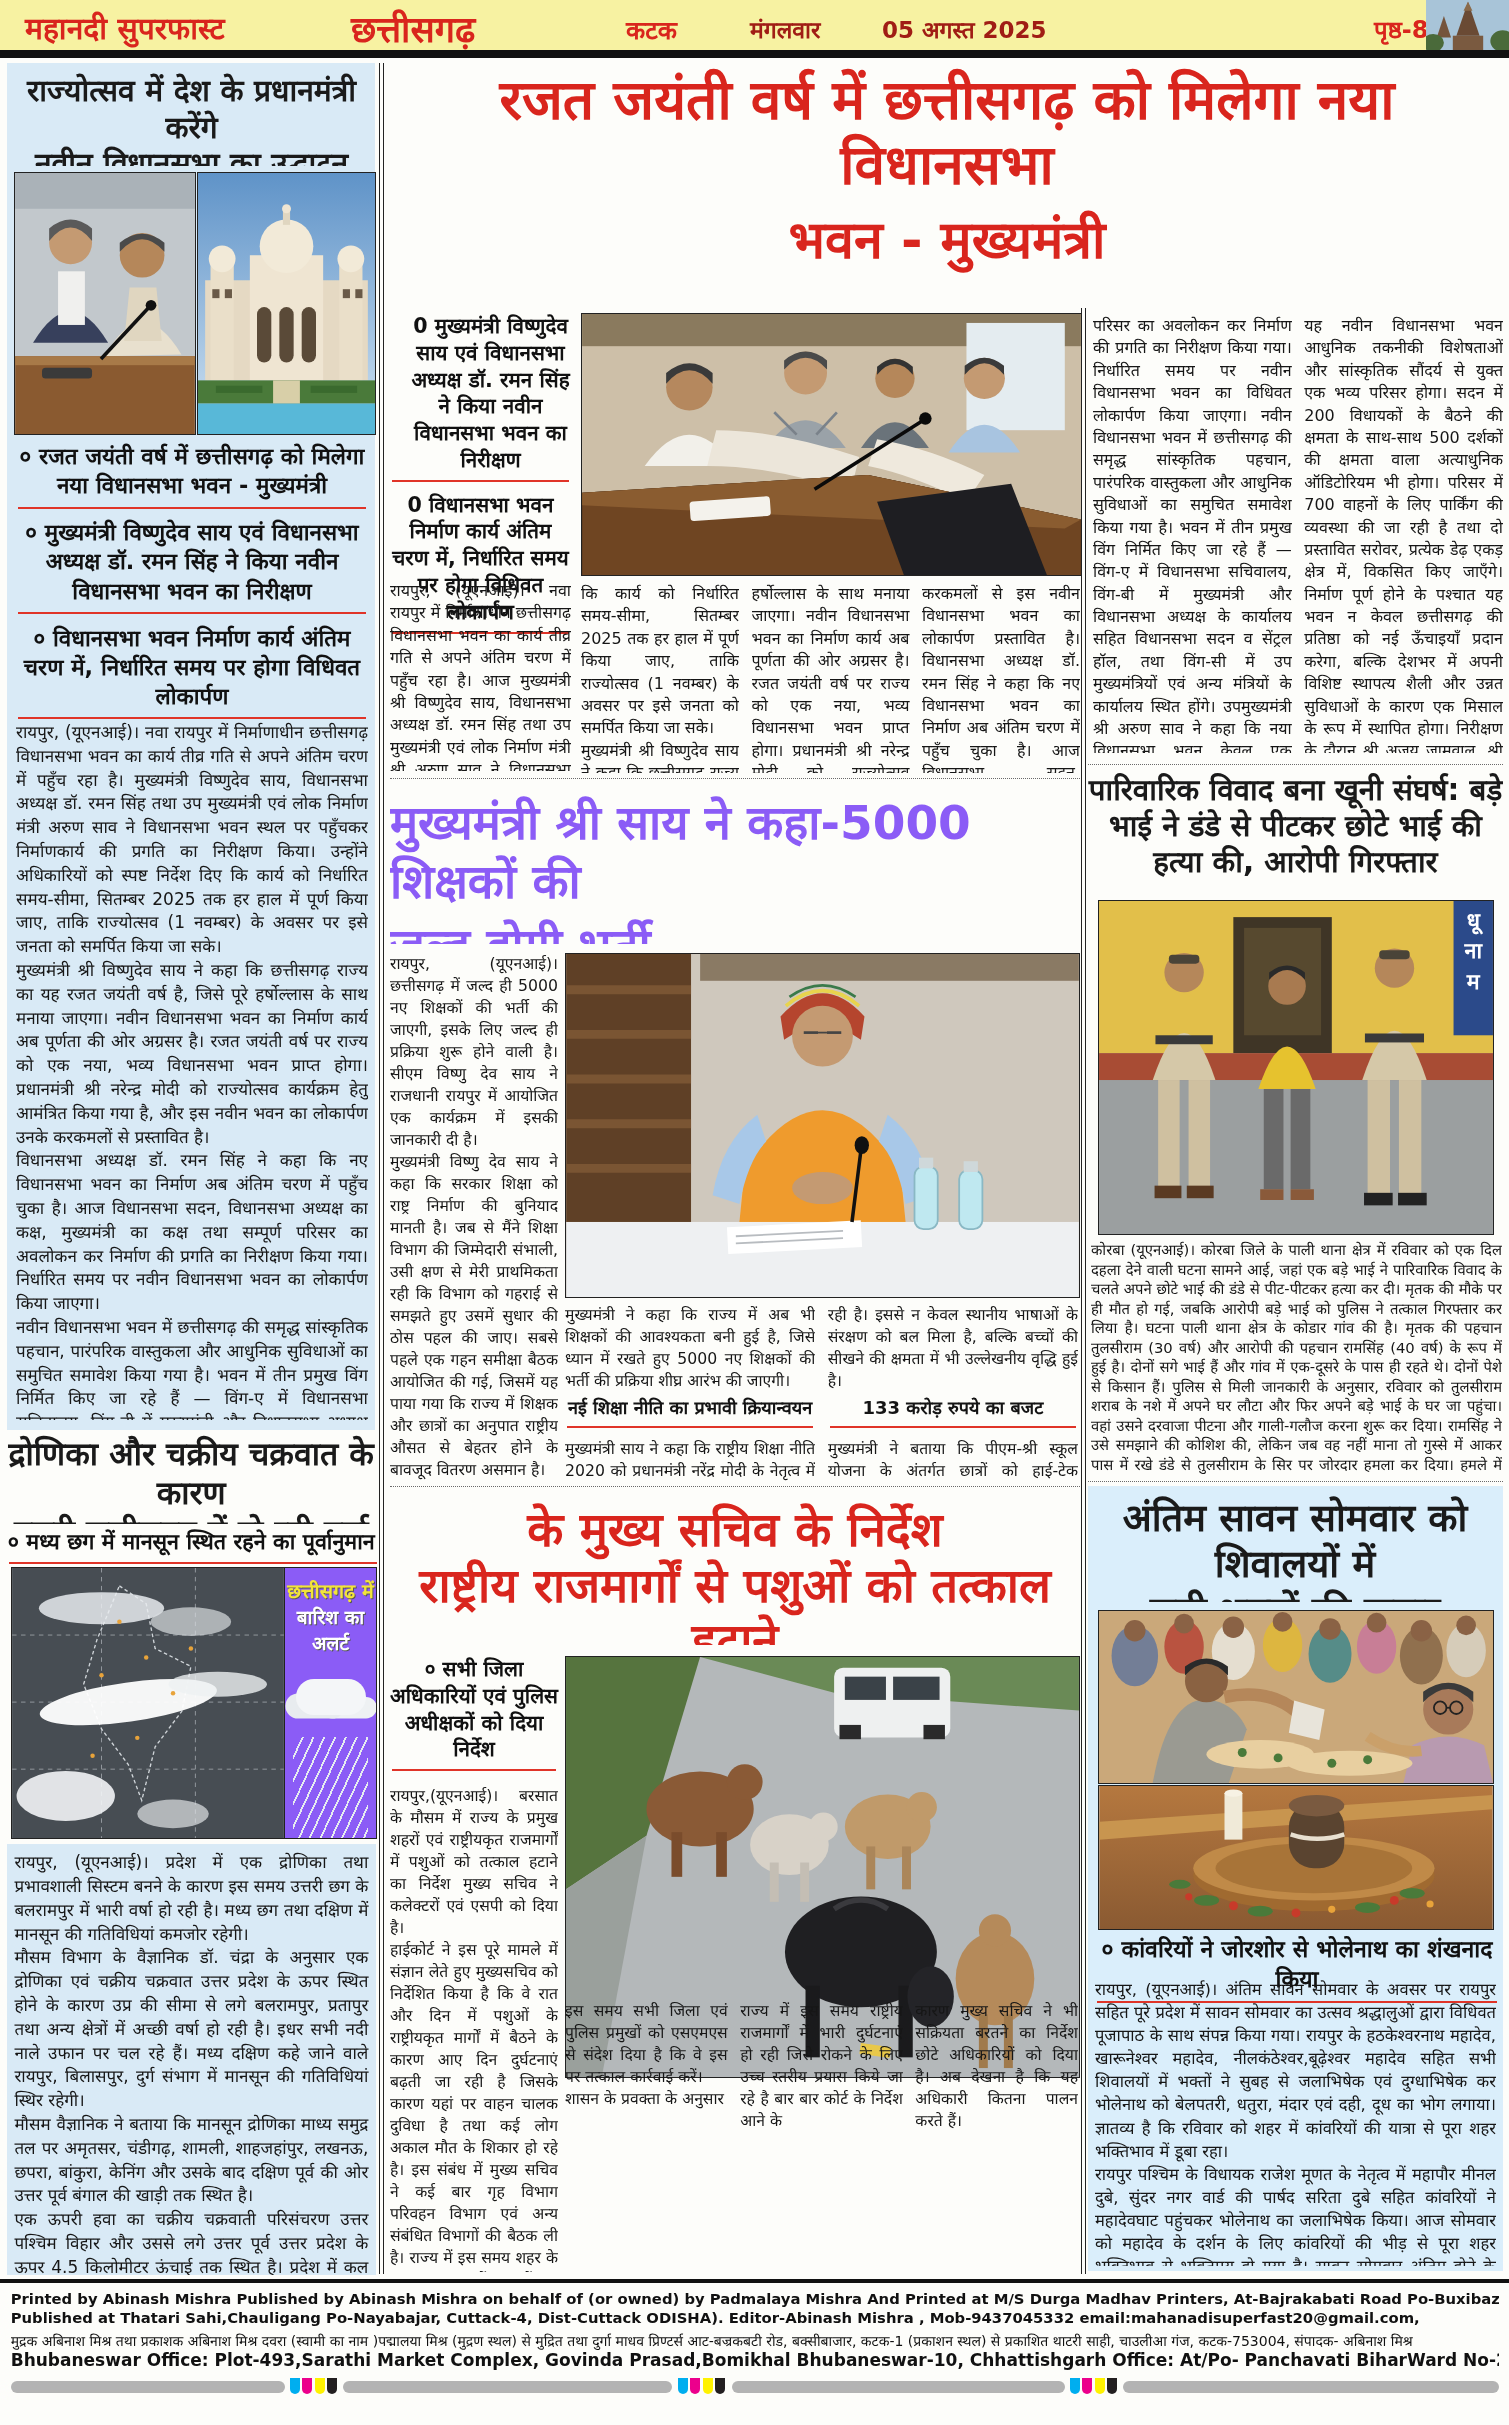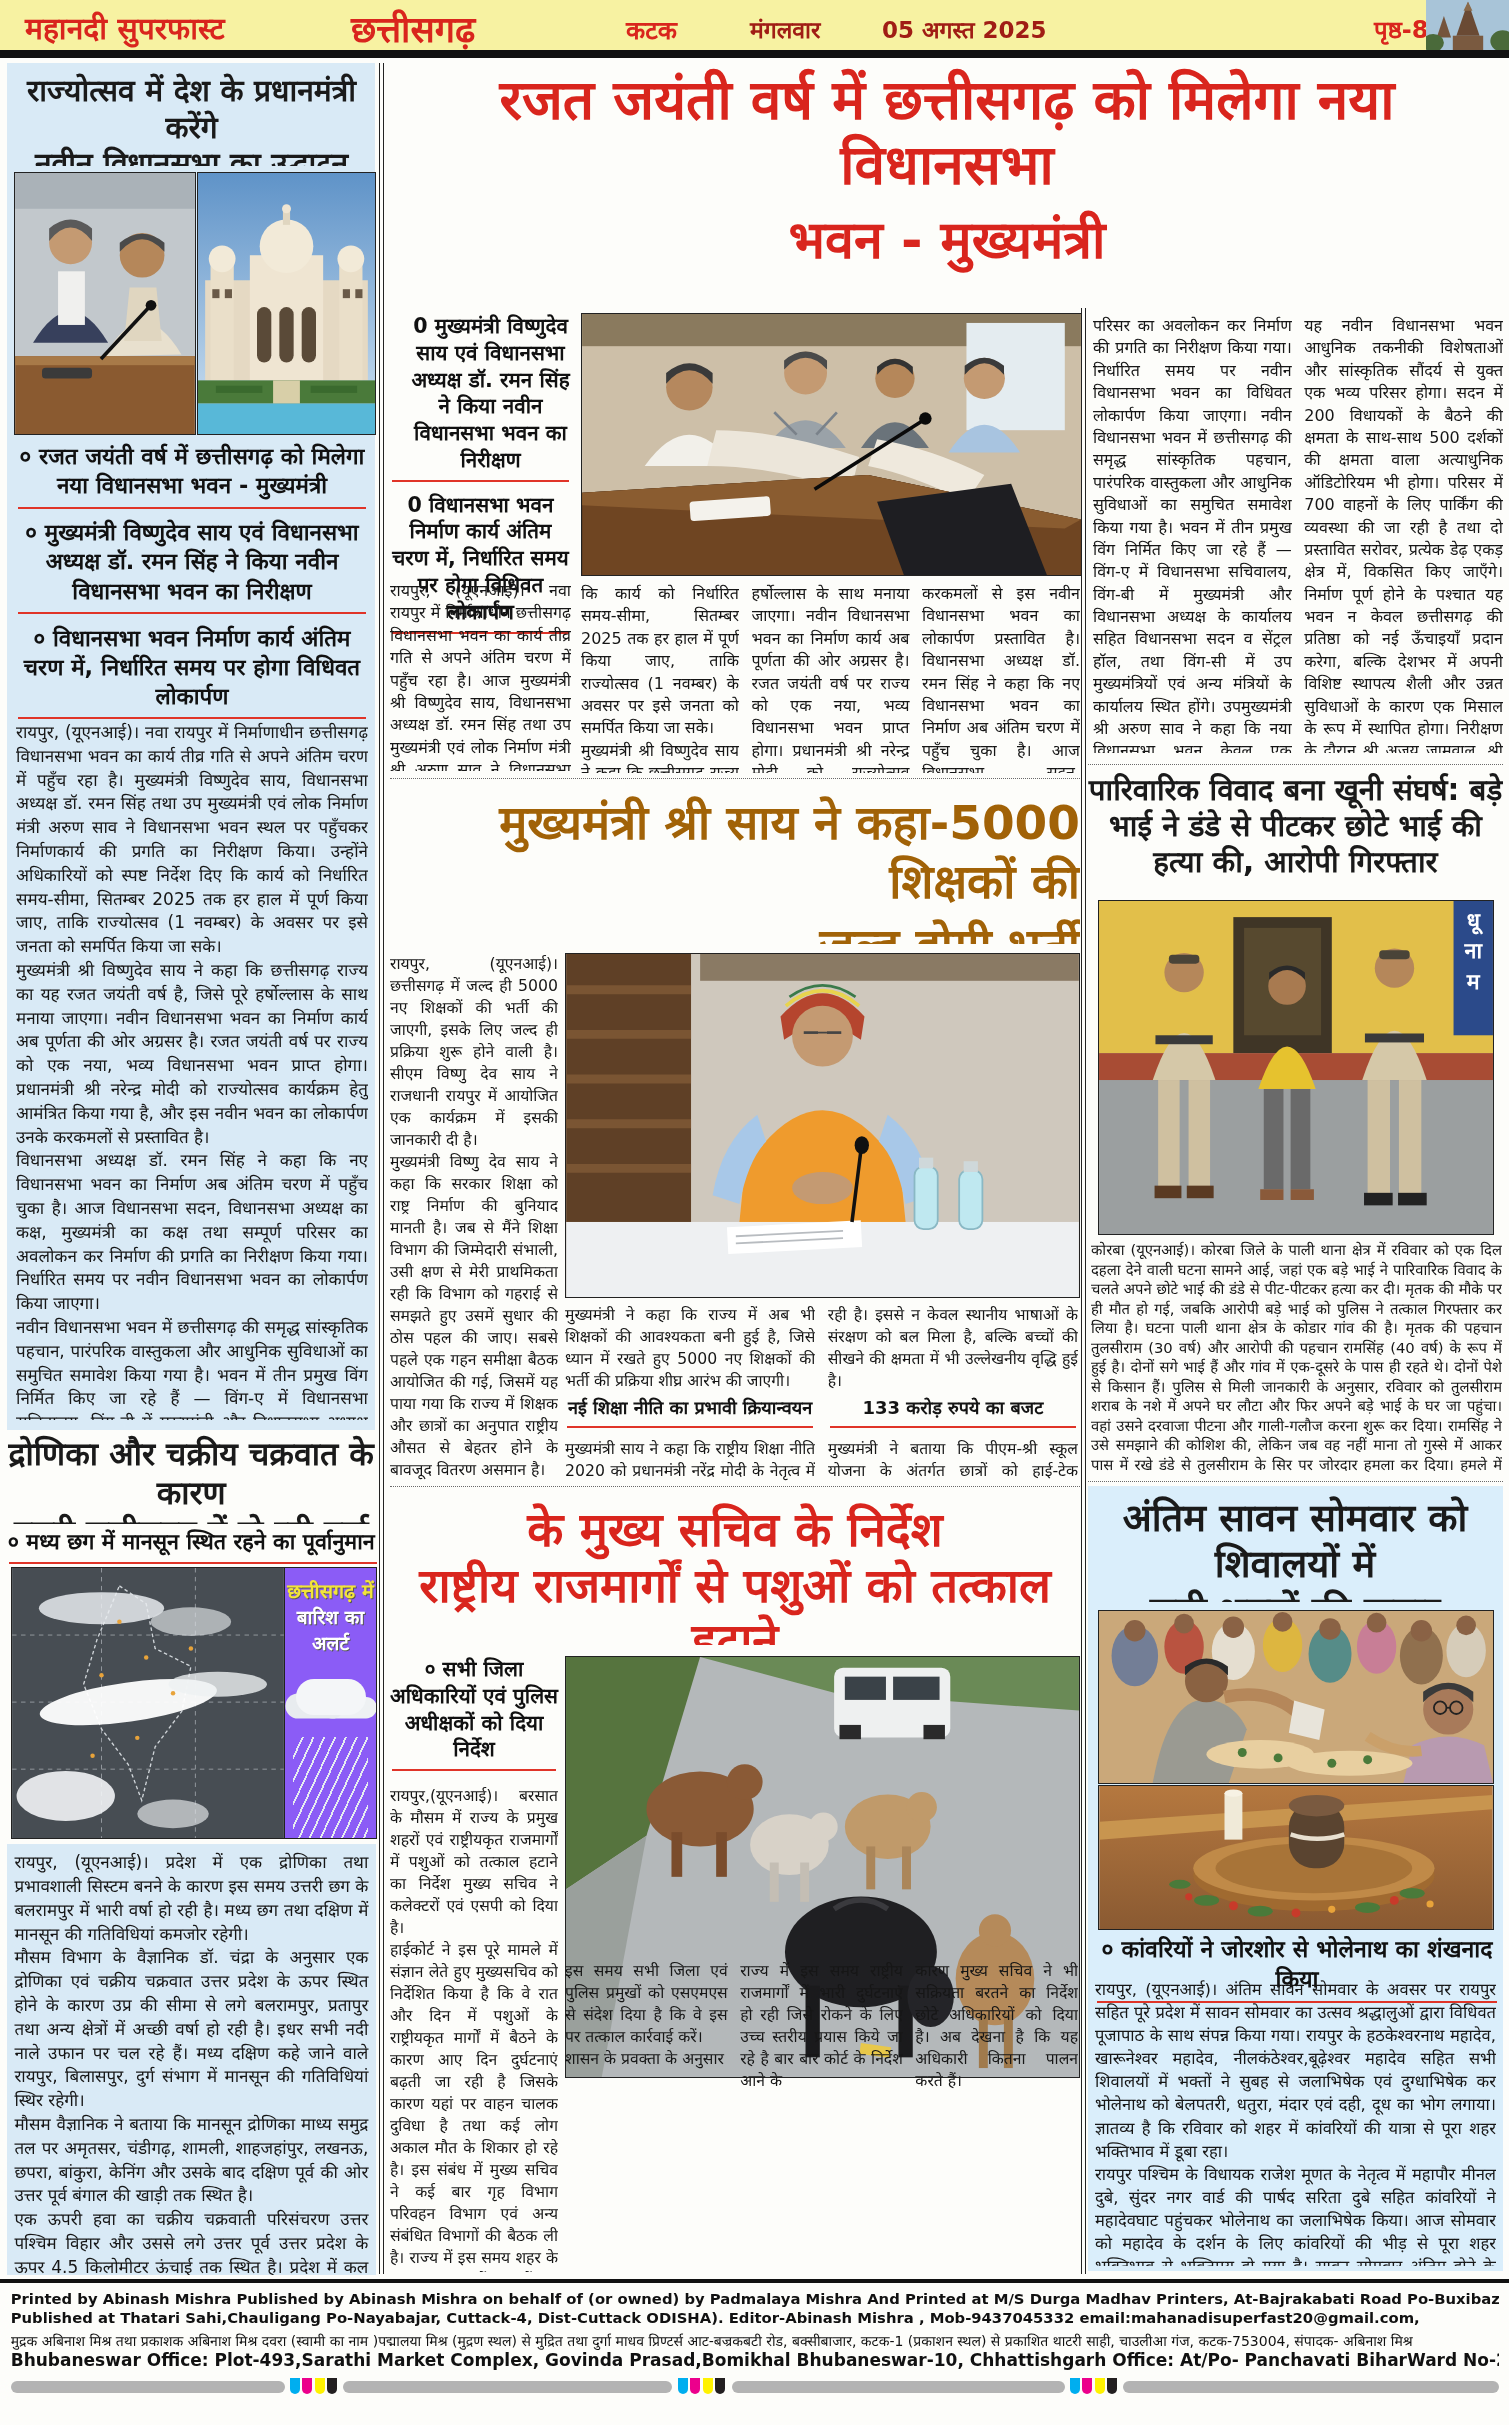--- a/index.html
+++ b/index.html
@@ -4,21 +4,21 @@
 <style>
   html,body{margin:0;padding:0;}
   body{width:1510px;height:2426px;position:relative;background:#fdfdfa;
        font-family:"DejaVu Sans","Liberation Sans",sans-serif;color:#141414;}
   .abs{position:absolute;}
   .center{text-align:center;}
   .bold{font-weight:bold;}
   .news-col{font-size:16px;line-height:1.40;text-align:justify;white-space:pre-line;overflow:hidden;color:#161616;}
   .headline-red{color:#d9251d;font-weight:bold;text-align:center;line-height:1.18;overflow:hidden;}
   .headline-black{color:#1a1a1a;font-weight:bold;text-align:center;line-height:1.22;overflow:hidden;}
-  .headline-blue{color:#a16207;font-weight:bold;text-align:right;line-height:1.25;overflow:hidden;}
+  .headline-blue{color:#8b5cf6;font-weight:bold;text-align:left;line-height:1.25;overflow:hidden;}
   .bullet-item{font-weight:bold;text-align:center;line-height:1.3;color:#111;}
   .red-rule{height:0;border-top:2.7px solid #e03428;margin:6.3px 1.8px 9.8px 1.8px;}
   .dotted-sep{border-top:1.8px dotted #6a6a6a;height:0;}
   .vline{border-left:1.8px solid #222;border-right:1.8px solid #222;width:2.7px;background:transparent;}
   .photo{border:0.9px solid #222;overflow:hidden;background:#ccc;}
   .photo svg{display:block;}
   .masthead{background:#f7f2a2;}
   .panel-blue{background:#d9eaf6;}
   .flexrow{display:flex;gap:12.5px;}
   .flexrow > div{flex:1;}
@@ -334,21 +334,21 @@
       <rect x="372" y="368" width="16" height="80" fill="#1a1a1c"></rect>
       <ellipse cx="408" cy="380" rx="26" ry="34" fill="#242428"></ellipse>
       <path d="M300 282 q30 -20 60 0" stroke="#3a3a3e" stroke-width="6" fill="none"></path>
     <ellipse cx="480" cy="360" rx="44" ry="52" fill="#b58a5a"></ellipse>
       <rect x="462" y="400" width="10" height="60" fill="#a07a4c"></rect>
       <rect x="490" y="400" width="10" height="60" fill="#a07a4c"></rect>
       <circle cx="480" cy="306" r="18" fill="#b58a5a"></circle>
     <rect x="330" y="432" width="34" height="12" fill="#e8c84a" transform="rotate(8 330 432)"></rect>
   </svg>
 </div>
-<div class="abs flexrow" style="left:565px;top:1960px;width:513px;height:188px;">
+<div class="abs flexrow" style="left:565px;top:2000px;width:513px;height:188px;">
   <div class="news-col" style="font-size:15.7px;">इस समय सभी जिला एवं पुलिस प्रमुखों  को  एसएमएस  से  संदेश दिया है कि वे इस पर तत्काल कार्रवाई करें।
 शासन के प्रवक्ता के अनुसार</div>
   <div class="news-col" style="font-size:15.7px;">राज्य  में  इस  समय  राष्ट्रीय राजमार्गों में भारी दुर्घटनाएं हो रही  जिसे  रोकने  के  लिए  उच्च स्तरीय प्रयास किये जा रहे है बार बार  कोर्ट  के  निर्देश  आने  के</div>
   <div class="news-col" style="font-size:15.7px;">कारण  मुख्य  सचिव  ने  भी सक्रियता बरतने का निर्देश छोटे अधिकारियों  को  दिया  है।  अब देखना  है  कि  यह  अधिकारी कितना पालन करते हैं।</div>
 </div>
 
 <div class="abs dotted-sep" style="left:1088px;top:764px;width:415px;"></div>
 <div class="abs headline-black" style="left:1088px;top:773px;width:415px;height:122px;font-size:29.5px;">पारिवारिक विवाद बना खूनी संघर्ष: बड़े भाई ने डंडे से पीटकर छोटे भाई की हत्या की, आरोपी गिरफ्तार</div>
 <div class="abs photo" style="left:1098px;top:900px;width:394px;height:333px;">
   <svg width="394" height="333" viewBox="0 0 440 372">

